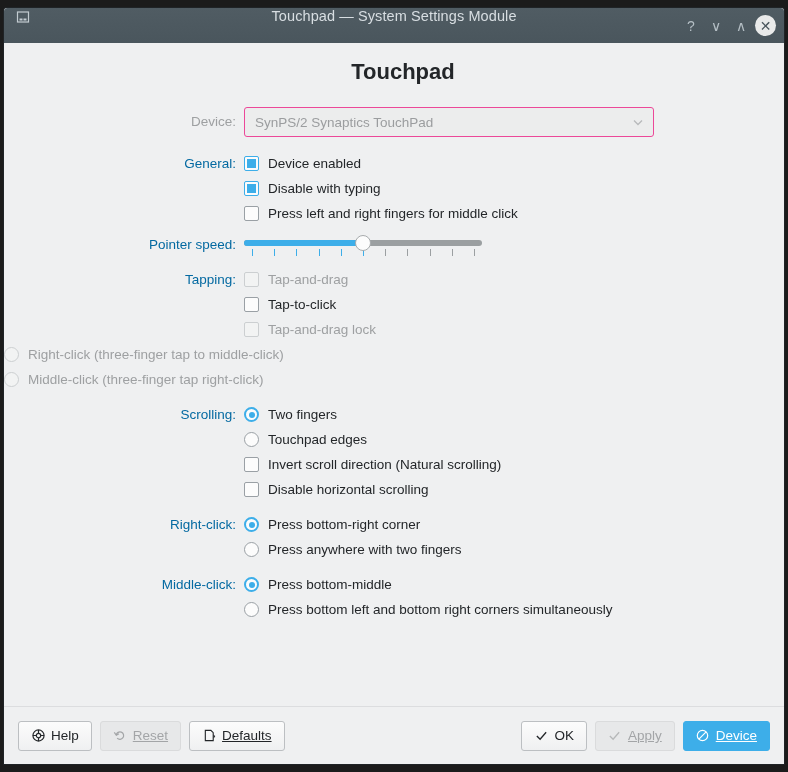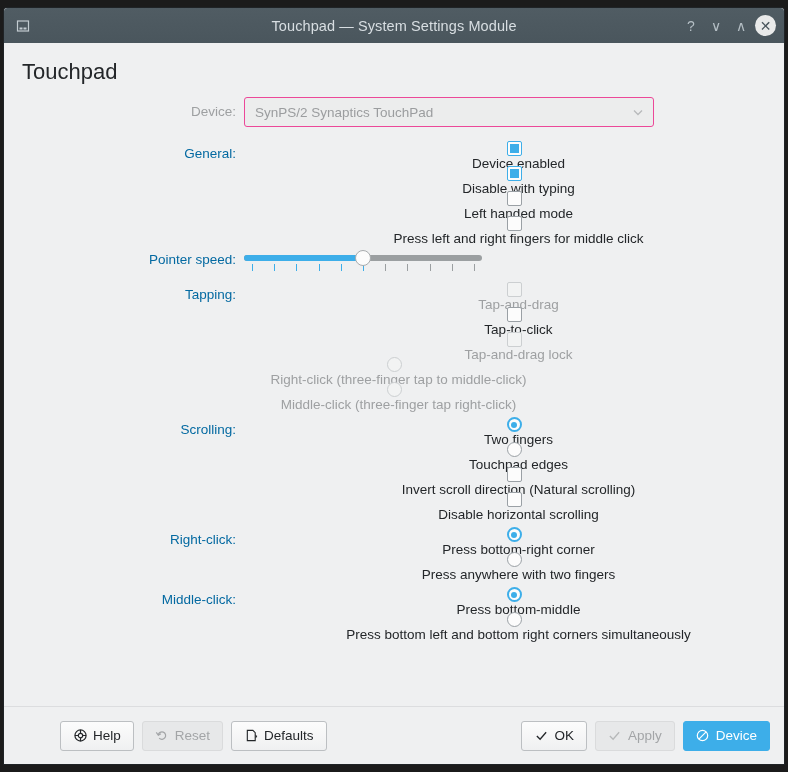--- a/index.html
+++ b/index.html
@@ -24,21 +24,20 @@
     border-radius: 3px 3px 0 0;
     overflow: hidden;
     box-shadow: 0 0 0 1px #1f2326;
   }
 
   
   .titlebar {
     height: 35px;
     background: linear-gradient(to bottom, #505c63, #4a565d);
     display: flex;
-    align-items: center;
     padding: 0 8px 0 10px;
     position: relative;
     border-radius: 3px 3px 0 0;
   }
   .titlebar-icon {
     width: 18px;
     height: 18px;
     flex: 0 0 auto;
     display: flex;
     align-items: center;
@@ -81,26 +80,27 @@
   
   .content {
     height: 721px;
     background: #eff0f1;
     position: relative;
   }
   .page-title {
     font-size: 22px;
     color: #232629;
     padding: 16px 0 0 18px;
-    font-weight: normal;
+    font-weight: bold;
     margin: 0;
+    text-align: center;
   }
 
   .form {
-    margin-top: 12px;
+    margin-top: 22px;
     padding-left: 0;
   }
 
   .row {
     display: flex;
     align-items: flex-start;
     margin-bottom: 0;
   }
   .row-label {
     width: 232px;
@@ -139,21 +139,20 @@
   }
   .device-row .row-label { line-height: 30px; }
 
   
   .opt {
     display: flex;
     align-items: center;
     height: 25px;
     font-size: 13.5px;
     color: #232629;
-    flex-direction: column;
   }
   .opt.disabled { color: #9ea0a2; }
   .opt-text { margin-left: 9px; }
 
   .cb {
     width: 15px; height: 15px;
     box-sizing: border-box;
     border: 1px solid #9aa0a5;
     border-radius: 2px;
     background: #fcfcfc;
@@ -276,23 +275,22 @@
     color: #232629;
     font-size: 13.5px;
     display: inline-flex;
     align-items: center;
     justify-content: center;
     gap: 6px;
     padding: 0 12px;
     box-sizing: border-box;
     cursor: default;
     white-space: nowrap;
-    margin-left: 42px;
-  }
-  .btn + .btn { margin-left: 8px; }
+  }
+  .btn + .btn { margin-left: 8px; text-decoration: underline; }
   .btn.disabled {
     color: #a3a5a7;
     background: #e7e8e9;
     border-color: #dadbdc;
   }
   .btn.accent {
     background: #3daee9;
     border-color: #3daee9;
     color: #ffffff;
   }
@@ -351,24 +349,20 @@
       <div class="row">
         <div class="row-label">General:</div>
         <div class="row-field">
           <div class="opt">
             <span class="cb checked"></span>
             <span class="opt-text">Device enabled</span>
           </div>
           <div class="opt">
             <span class="cb checked"></span>
             <span class="opt-text">Disable with typing</span>
-          </div>
-          <div class="opt">
-            <span class="cb"></span>
-            <span class="opt-text">Left handed mode</span>
           </div>
           <div class="opt">
             <span class="cb"></span>
             <span class="opt-text">Press left and right fingers for middle click</span>
           </div>
         </div>
       </div>
 
       <div class="row slider-row">
         <div class="row-label">Pointer speed:</div>

